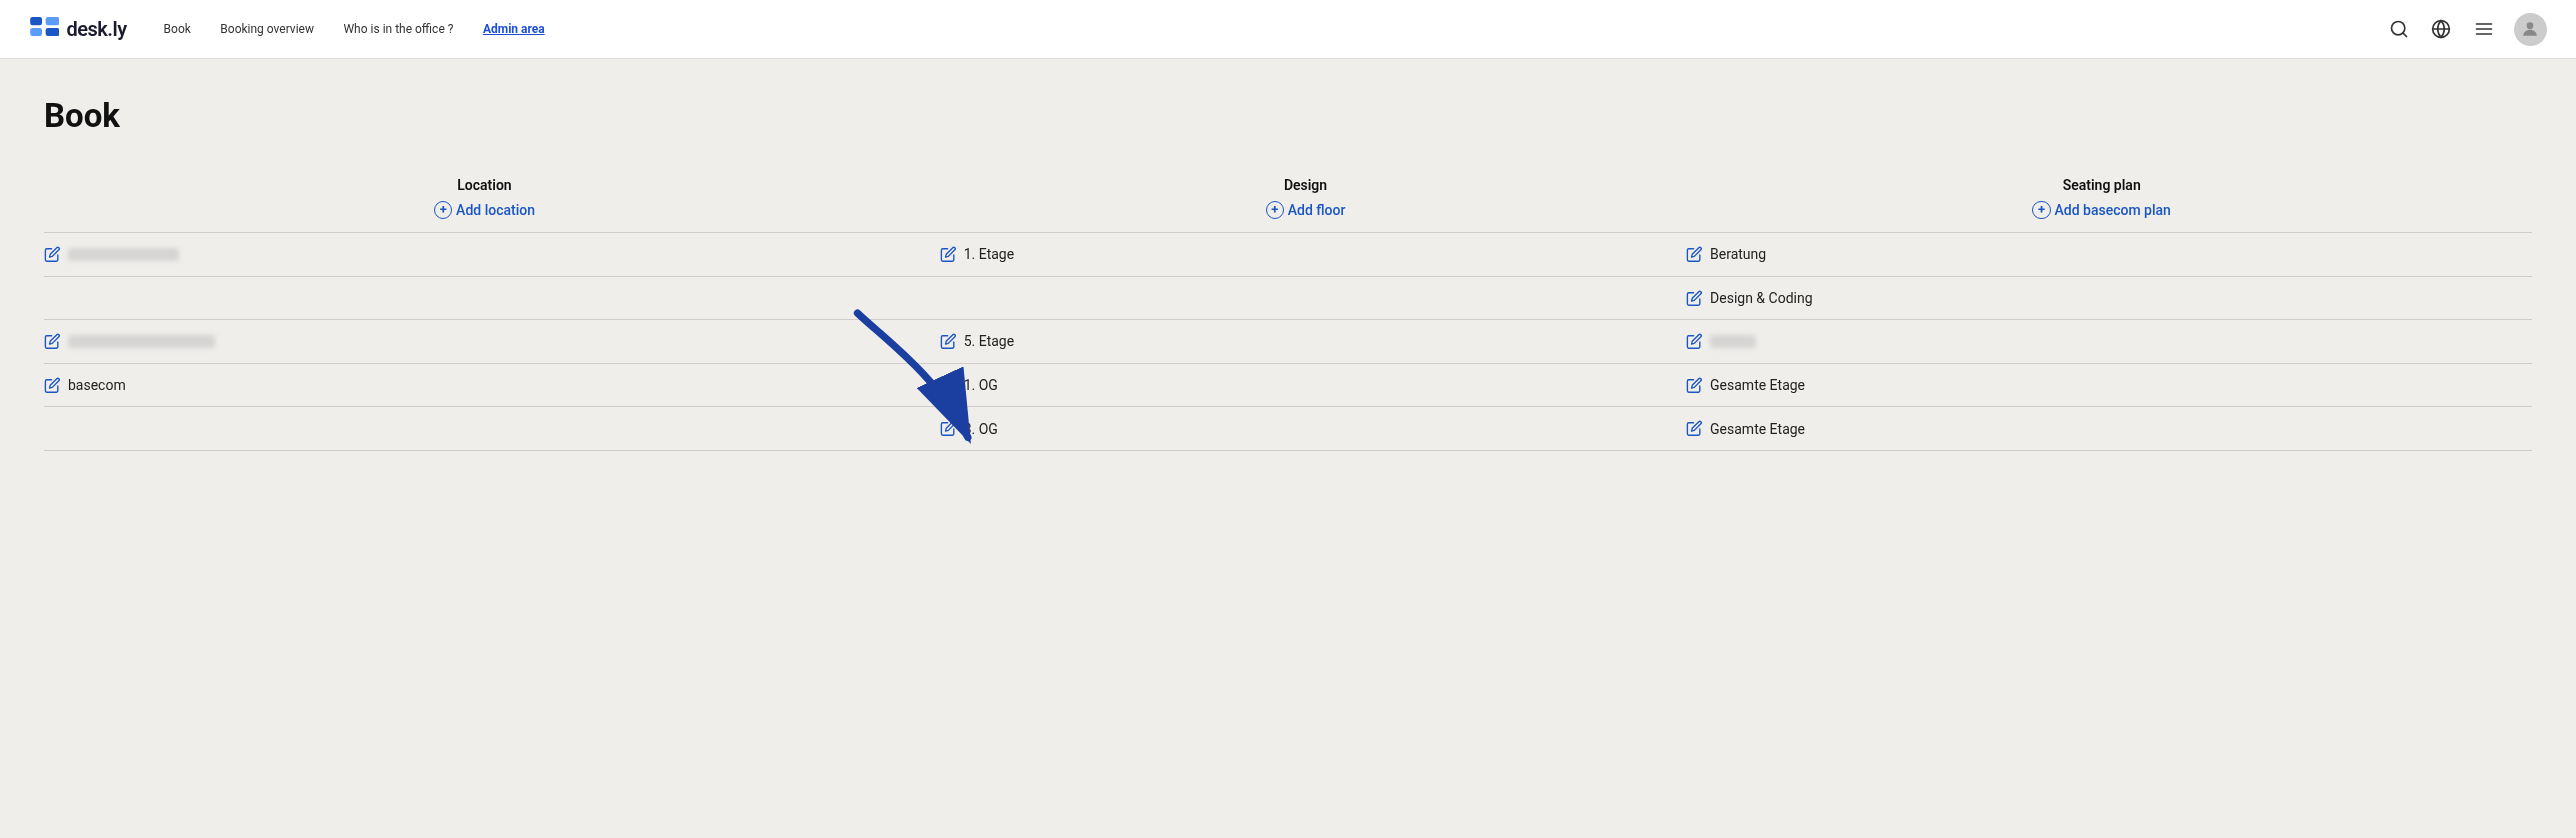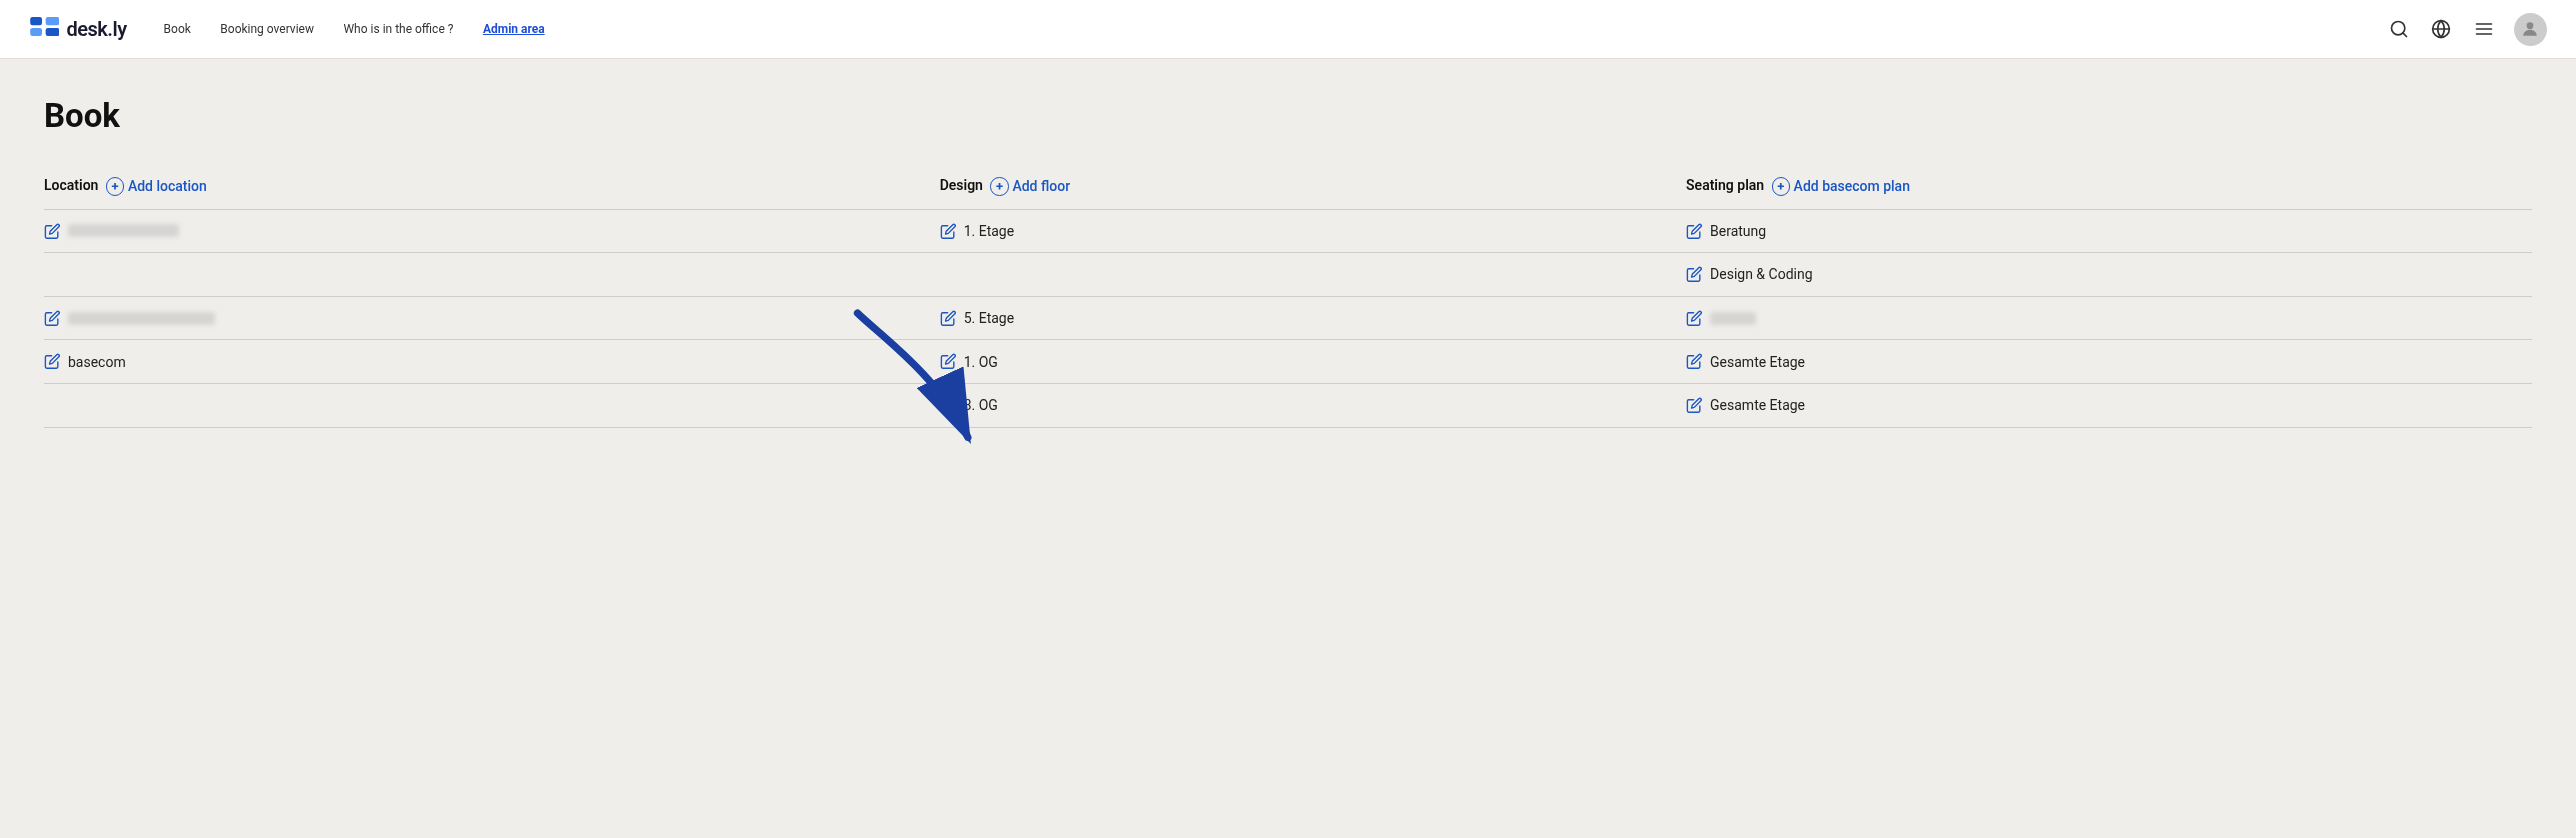--- a/index.html
+++ b/index.html
@@ -117,22 +117,23 @@
       font-weight: 600;
       color: #111;
     }
 
     .col-location { width: 36%; }
     .col-floor { width: 30%; }
     .col-seating { width: 34%; }
 
     .col-header {
       display: flex;
-      align-items: flex-start;
+      align-items: center;
       gap: 7.4px;
+      flex-direction: column;
     }
 
     .add-link {
       color: #1a56c4;
       font-weight: 500;
       text-decoration: none;
       display: inline-flex;
       align-items: center;
       gap: 3.7px;
       font-size: 14px;

